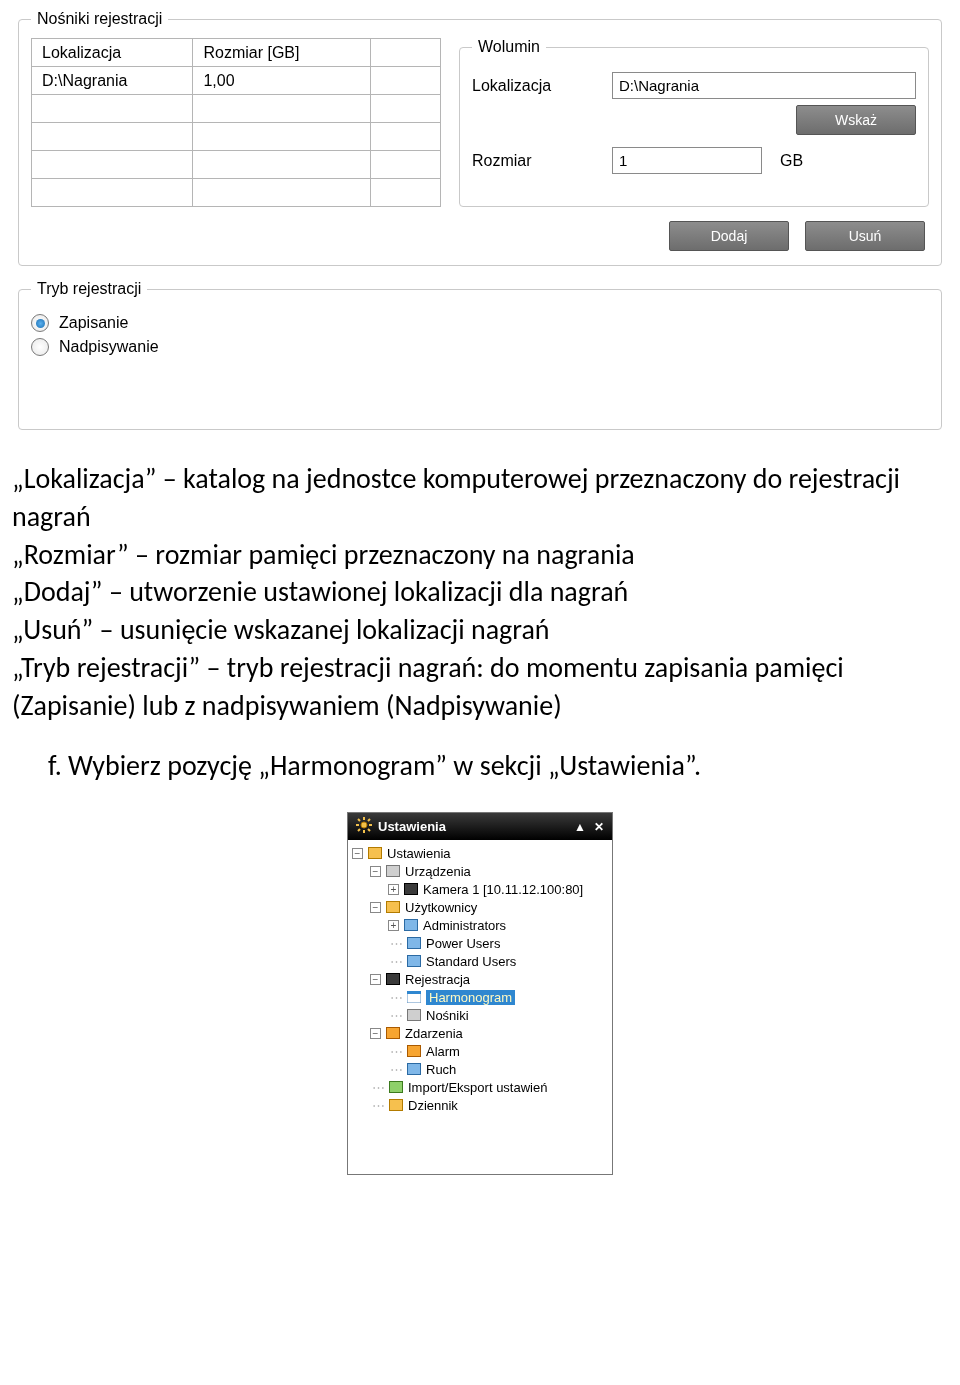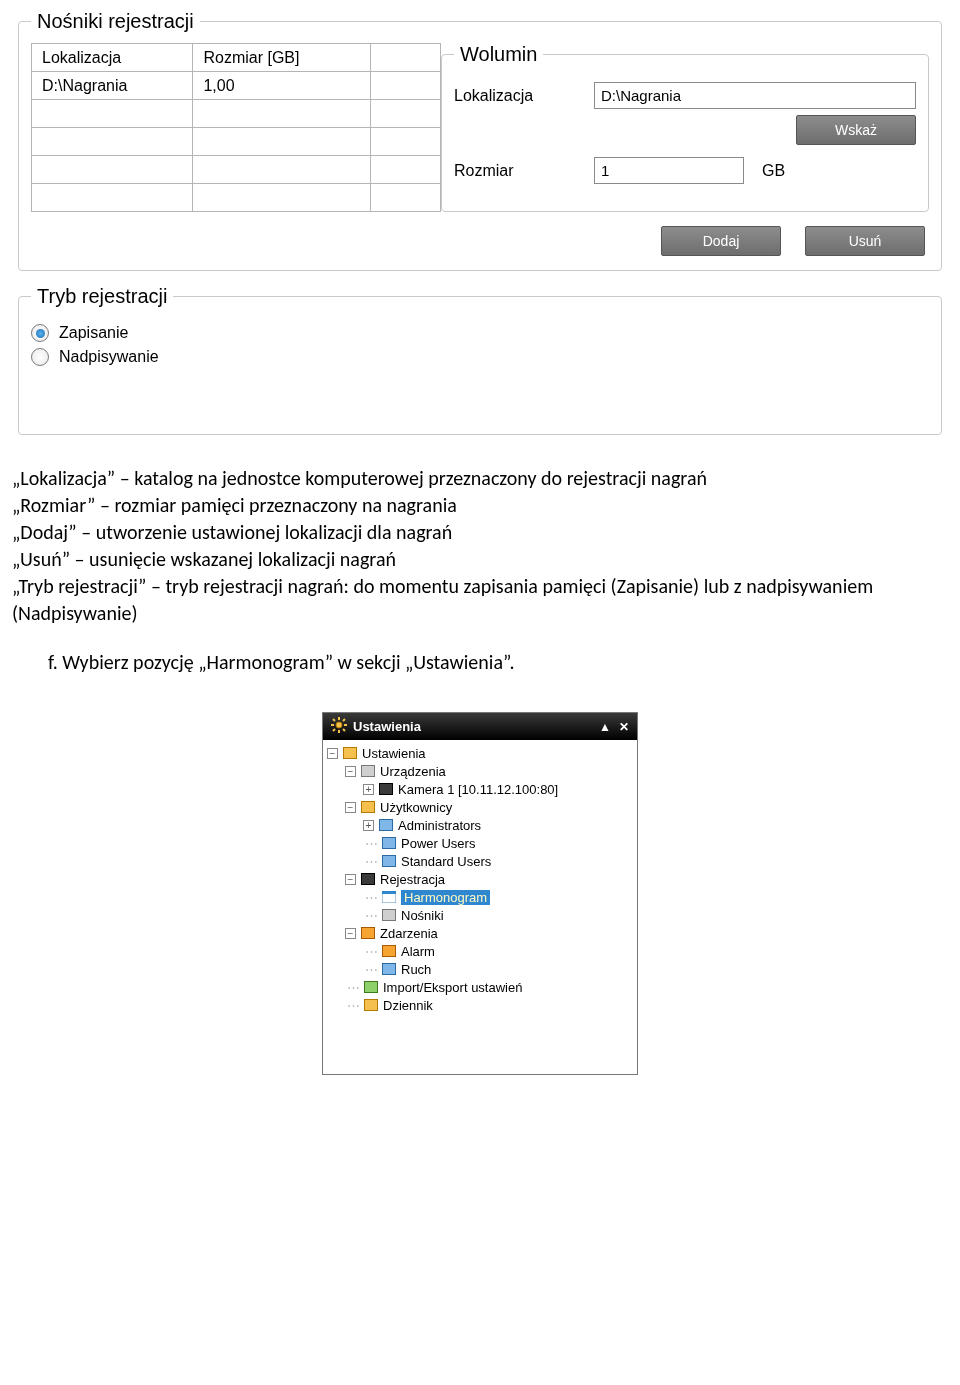--- a/index.html
+++ b/index.html
@@ -18,24 +18,25 @@
     margin: 10px 18px 0 18px;
   }
   fieldset {
     border: 1px solid #c9c9c9;
     border-radius: 4px;
     padding: 10px 12px 14px 12px;
     margin: 0;
   }
   legend {
     padding: 0 6px;
-    font-size: 20px;
+    font-size: 16px;
   }
   .nosniki-inner {
     display: flex;
+    gap: 18px;
   }
   table.media {
     border-collapse: collapse;
     width: 410px;
     background: #fff;
   }
   table.media th, table.media td {
     border: 1px solid #b5b5b5;
     padding: 4px 10px;
     text-align: left;
@@ -76,21 +77,21 @@
     background: linear-gradient(#8d8d8d, #6d6d6d);
     border: 1px solid #555;
     border-radius: 2px;
     font-size: 14px;
     cursor: pointer;
   }
   .btn-row-right { text-align: right; margin-top: 4px; }
   .bottom-btns {
     display: flex;
     justify-content: flex-end;
-    gap: 24px;
+    gap: 16px;
     margin-top: 14px;
     padding-right: 4px;
   }
 
   .two-panels {
     display: flex;
     gap: 36px;
     margin: 14px 18px 0 18px;
   }
   .two-panels fieldset { flex: 1; min-height: 150px; }
@@ -110,32 +111,32 @@
   }
   .radio-outer .dot {
     width: 9px; height: 9px; border-radius: 50%;
     background: radial-gradient(#5bb0ee,#1a6fb3);
   }
 
   
   .desc {
     margin: 30px 12px 0 12px;
     font-family: Calibri, sans-serif;
-    font-size: 20px;
+    font-size: 28px;
     line-height: 1.35;
   }
   .desc p { margin: 0; }
   .desc .step {
     margin: 22px 0 0 36px;
   }
 
   
   .tree-panel {
-    width: 316px;
-    margin: 36px auto 0 auto;
+    width: 266px;
+    margin: 28px auto 0 auto;
     border: 1px solid #777;
     background: #fff;
     font-size: 13px;
   }
   .tree-titlebar {
     background: linear-gradient(#3a3a3a,#000);
     color: #fff;
     display: flex;
     align-items: center;
     padding: 4px 8px;

